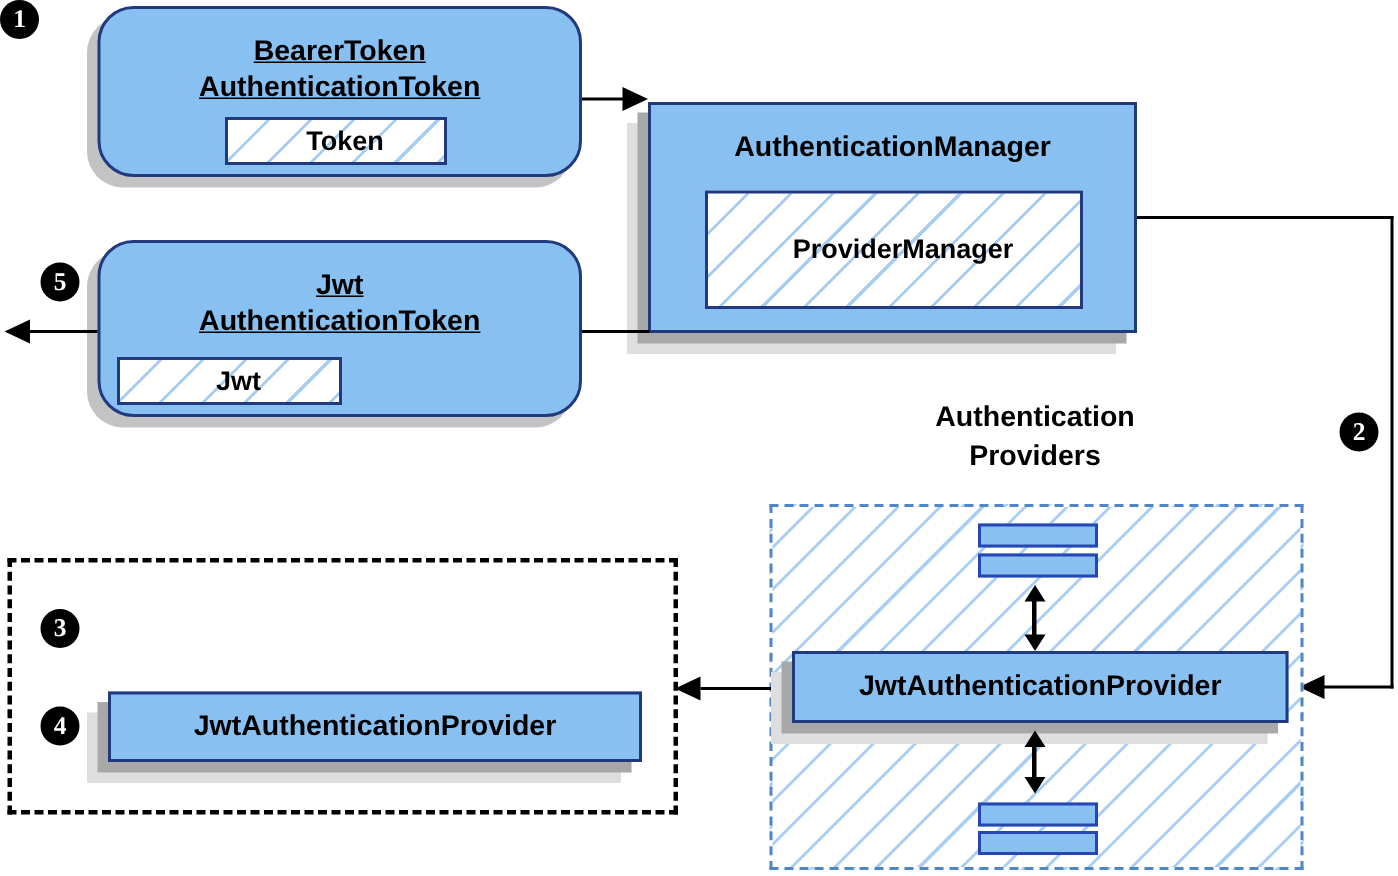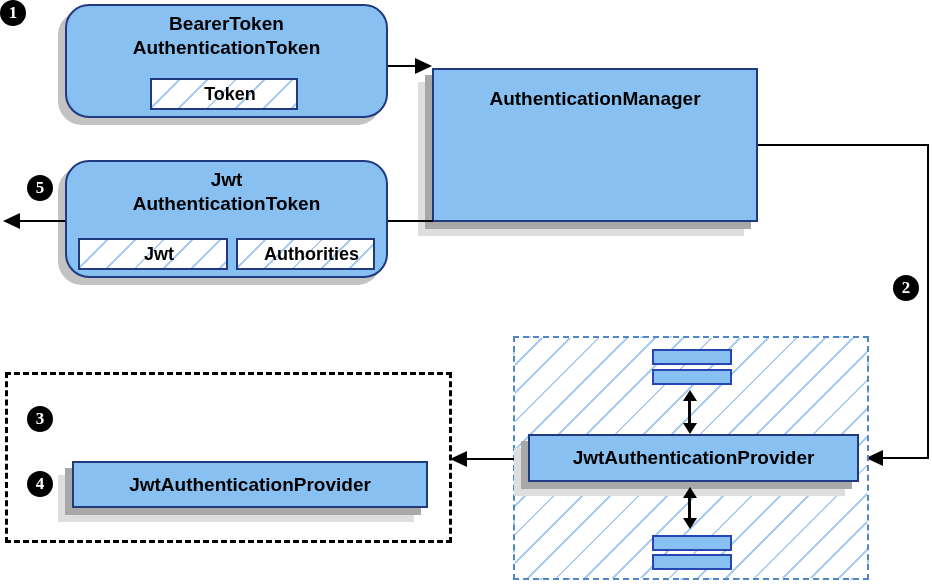--- a/index.html
+++ b/index.html
@@ -77,21 +77,21 @@
   .dashed-blue-hatch {
     position:absolute;
     border:2px dashed var(--dashed-blue);
   }
   .stackbar {
     position:absolute;
     width:80px; height:16px;
     background:var(--box-fill);
     border:2px solid var(--bar-border);
   }
-  .twoline { line-height:24px; padding-top:6px; }
+  .twoline { line-height:24px; padding-top:17px;text-decoration:underline; }
   .grouplabel {
     position:absolute; text-align:center;
     font-size:19px; font-weight:bold; line-height:26px;
   }
 </style>
 </head>
 <body>
 
 <div class="canvas">
 
@@ -103,40 +103,44 @@
     <div>AuthenticationToken</div>
   </div>
   <div class="chip hatch" style="left:150px; top:78px; width:148px; height:32px;">Token</div>
 
   <div class="hline" style="left:388px; top:65px; width:28px;"></div>
   <div class="tri-right" style="left:415px; top:58px;"></div>
 
   <div class="box rectshadow" style="left:432px; top:68px; width:326px; height:154px; padding-top:18px;">
     <div>AuthenticationManager</div>
   </div>
+  <div class="chip hatch" style="left:470px; top:127px; width:252px; height:79px;">ProviderManager</div>
 
   <div class="box rounded twoline" style="left:65px; top:160px; width:323px; height:118px;">
     <div>Jwt</div>
     <div>AuthenticationToken</div>
   </div>
   <div class="chip hatch" style="left:78px; top:238px; width:150px; height:32px;">Jwt</div>
-  <div class="chip hatch" style="left:236px; top:238px; width:139px; height:32px;">Authorities</div>
 
   <div class="hline" style="left:388px; top:220px; width:45px;"></div>
 
   <div class="hline" style="left:20px; top:220px; width:45px;"></div>
   <div class="tri-left" style="left:3px; top:213px;"></div>
   <div class="badge" style="left:27px; top:175px;">5</div>
 
   <div class="hline" style="left:758px; top:144px; width:171px;"></div>
   <div class="vline" style="left:927px; top:144px; height:315px;"></div>
   <div class="hline" style="left:882px; top:457px; width:47px;"></div>
   <div class="tri-left" style="left:866px; top:450px;"></div>
   <div class="badge" style="left:893px; top:275px;">2</div>
 
+  <div class="grouplabel" style="left:560px; top:266px; width:260px;">
+    <div>Authentication</div>
+    <div>Providers</div>
+  </div>
 
   <div class="dashed-blue-hatch hatch" style="left:513px; top:336px; width:356px; height:244px;"></div>
 
   <div class="stackbar" style="left:652px; top:349px;"></div>
   <div class="stackbar" style="left:652px; top:369px;"></div>
 
   <div class="tri-up" style="left:683px; top:390px;"></div>
   <div class="vbar" style="left:688px; top:399px; height:27px;"></div>
   <div class="tri-down" style="left:683px; top:423px;"></div>
 

